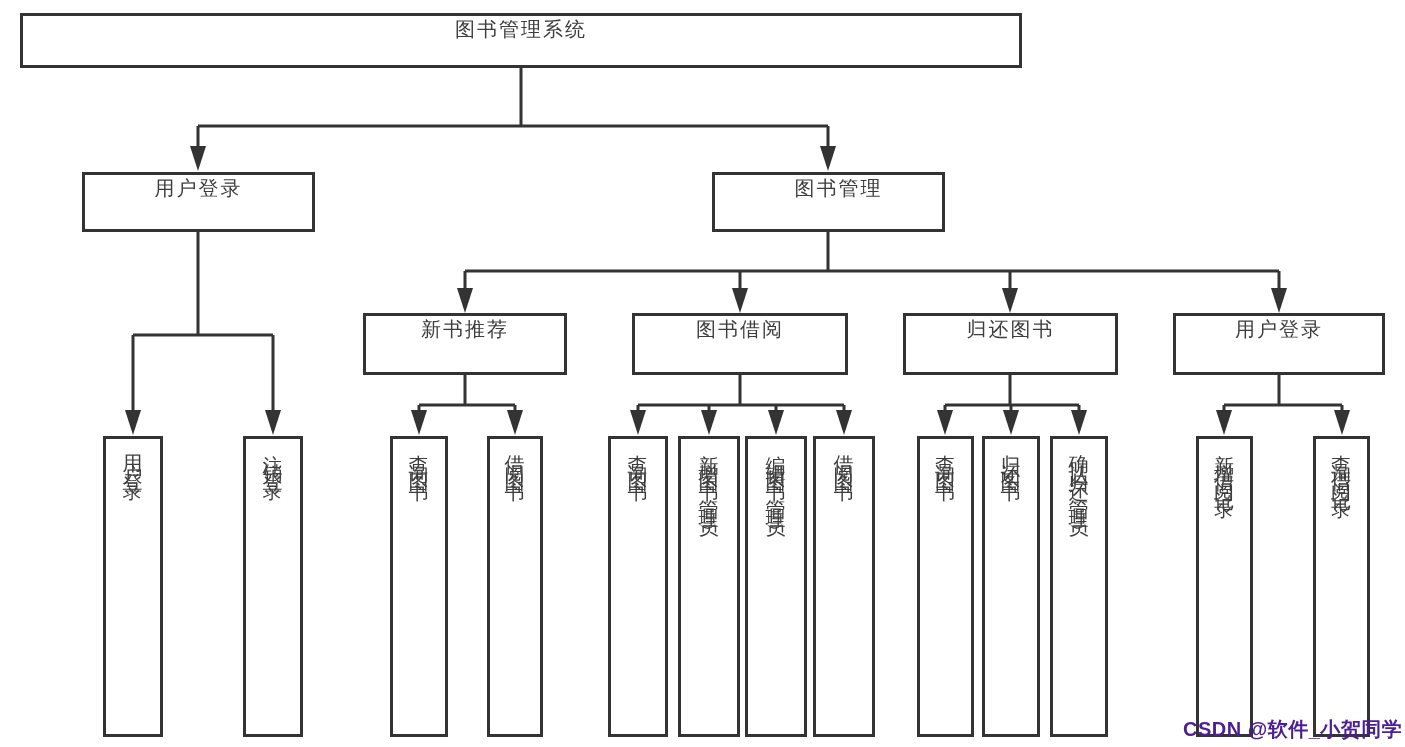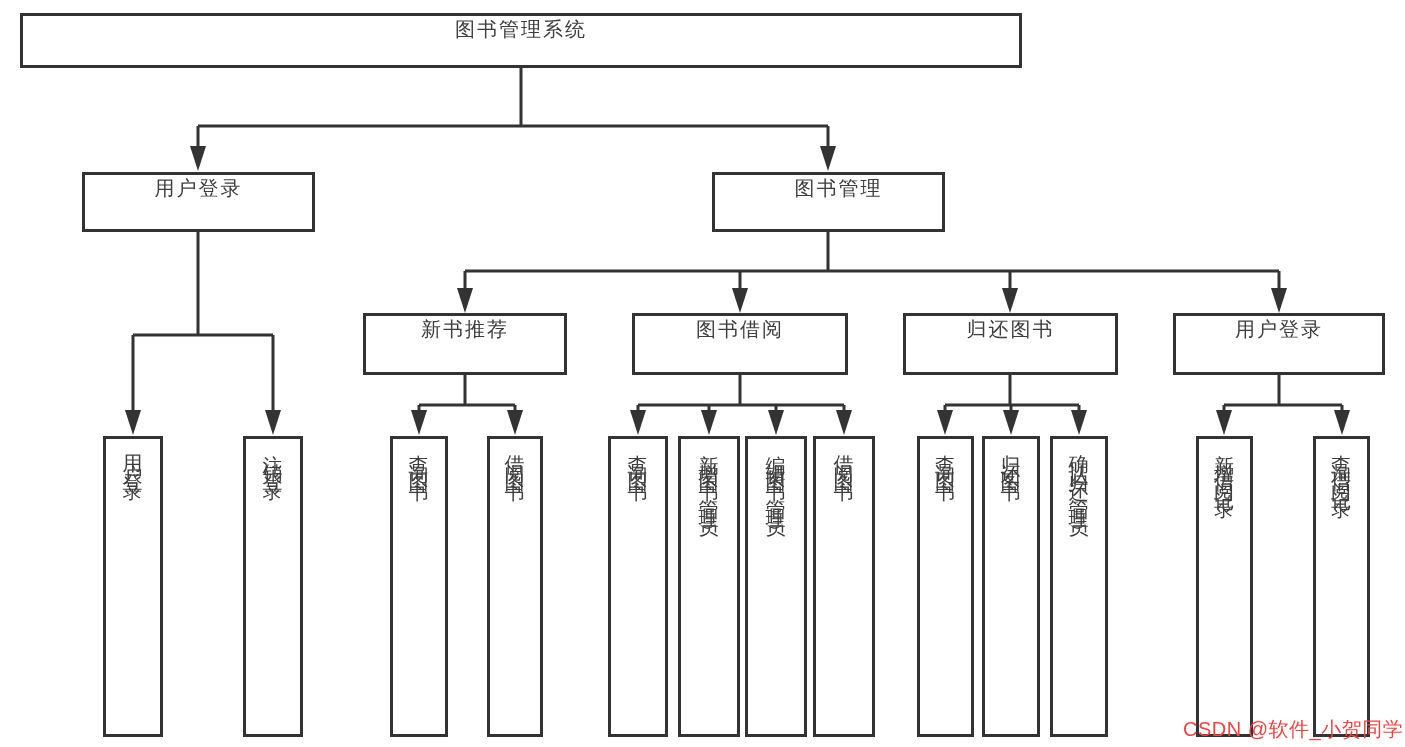--- a/index.html
+++ b/index.html
@@ -13,21 +13,21 @@
     border:3px solid #333333; display:flex; justify-content:center;
     color:#3d3d3d;
   }
   .node.h span { font-size:20px; letter-spacing:2px; white-space:nowrap; }
   .node.v span {
     writing-mode:vertical-lr; text-orientation:mixed;
     font-size:20px; letter-spacing:9px; line-height:1.1; white-space:nowrap;
   }
   .watermark {
     position:absolute; left:1183px; top:716px; font-size:20px;
-    color:#ef4444; white-space:nowrap; letter-spacing:0.5px; z-index:5;
+    color:#4c1d95; white-space:nowrap; letter-spacing:0.5px; z-index:5;font-weight:bold;
   }
 </style>
 </head>
 <body>
 
 <div class="canvas">
 
   <svg class="edges" width="1405" height="747" viewBox="0 0 1405 747">
     <g stroke="#333333" stroke-width="3" fill="none">
       <path d="M521 68 V126 M198 126 H828 M198 126 V149 M828 126 V149"></path>

